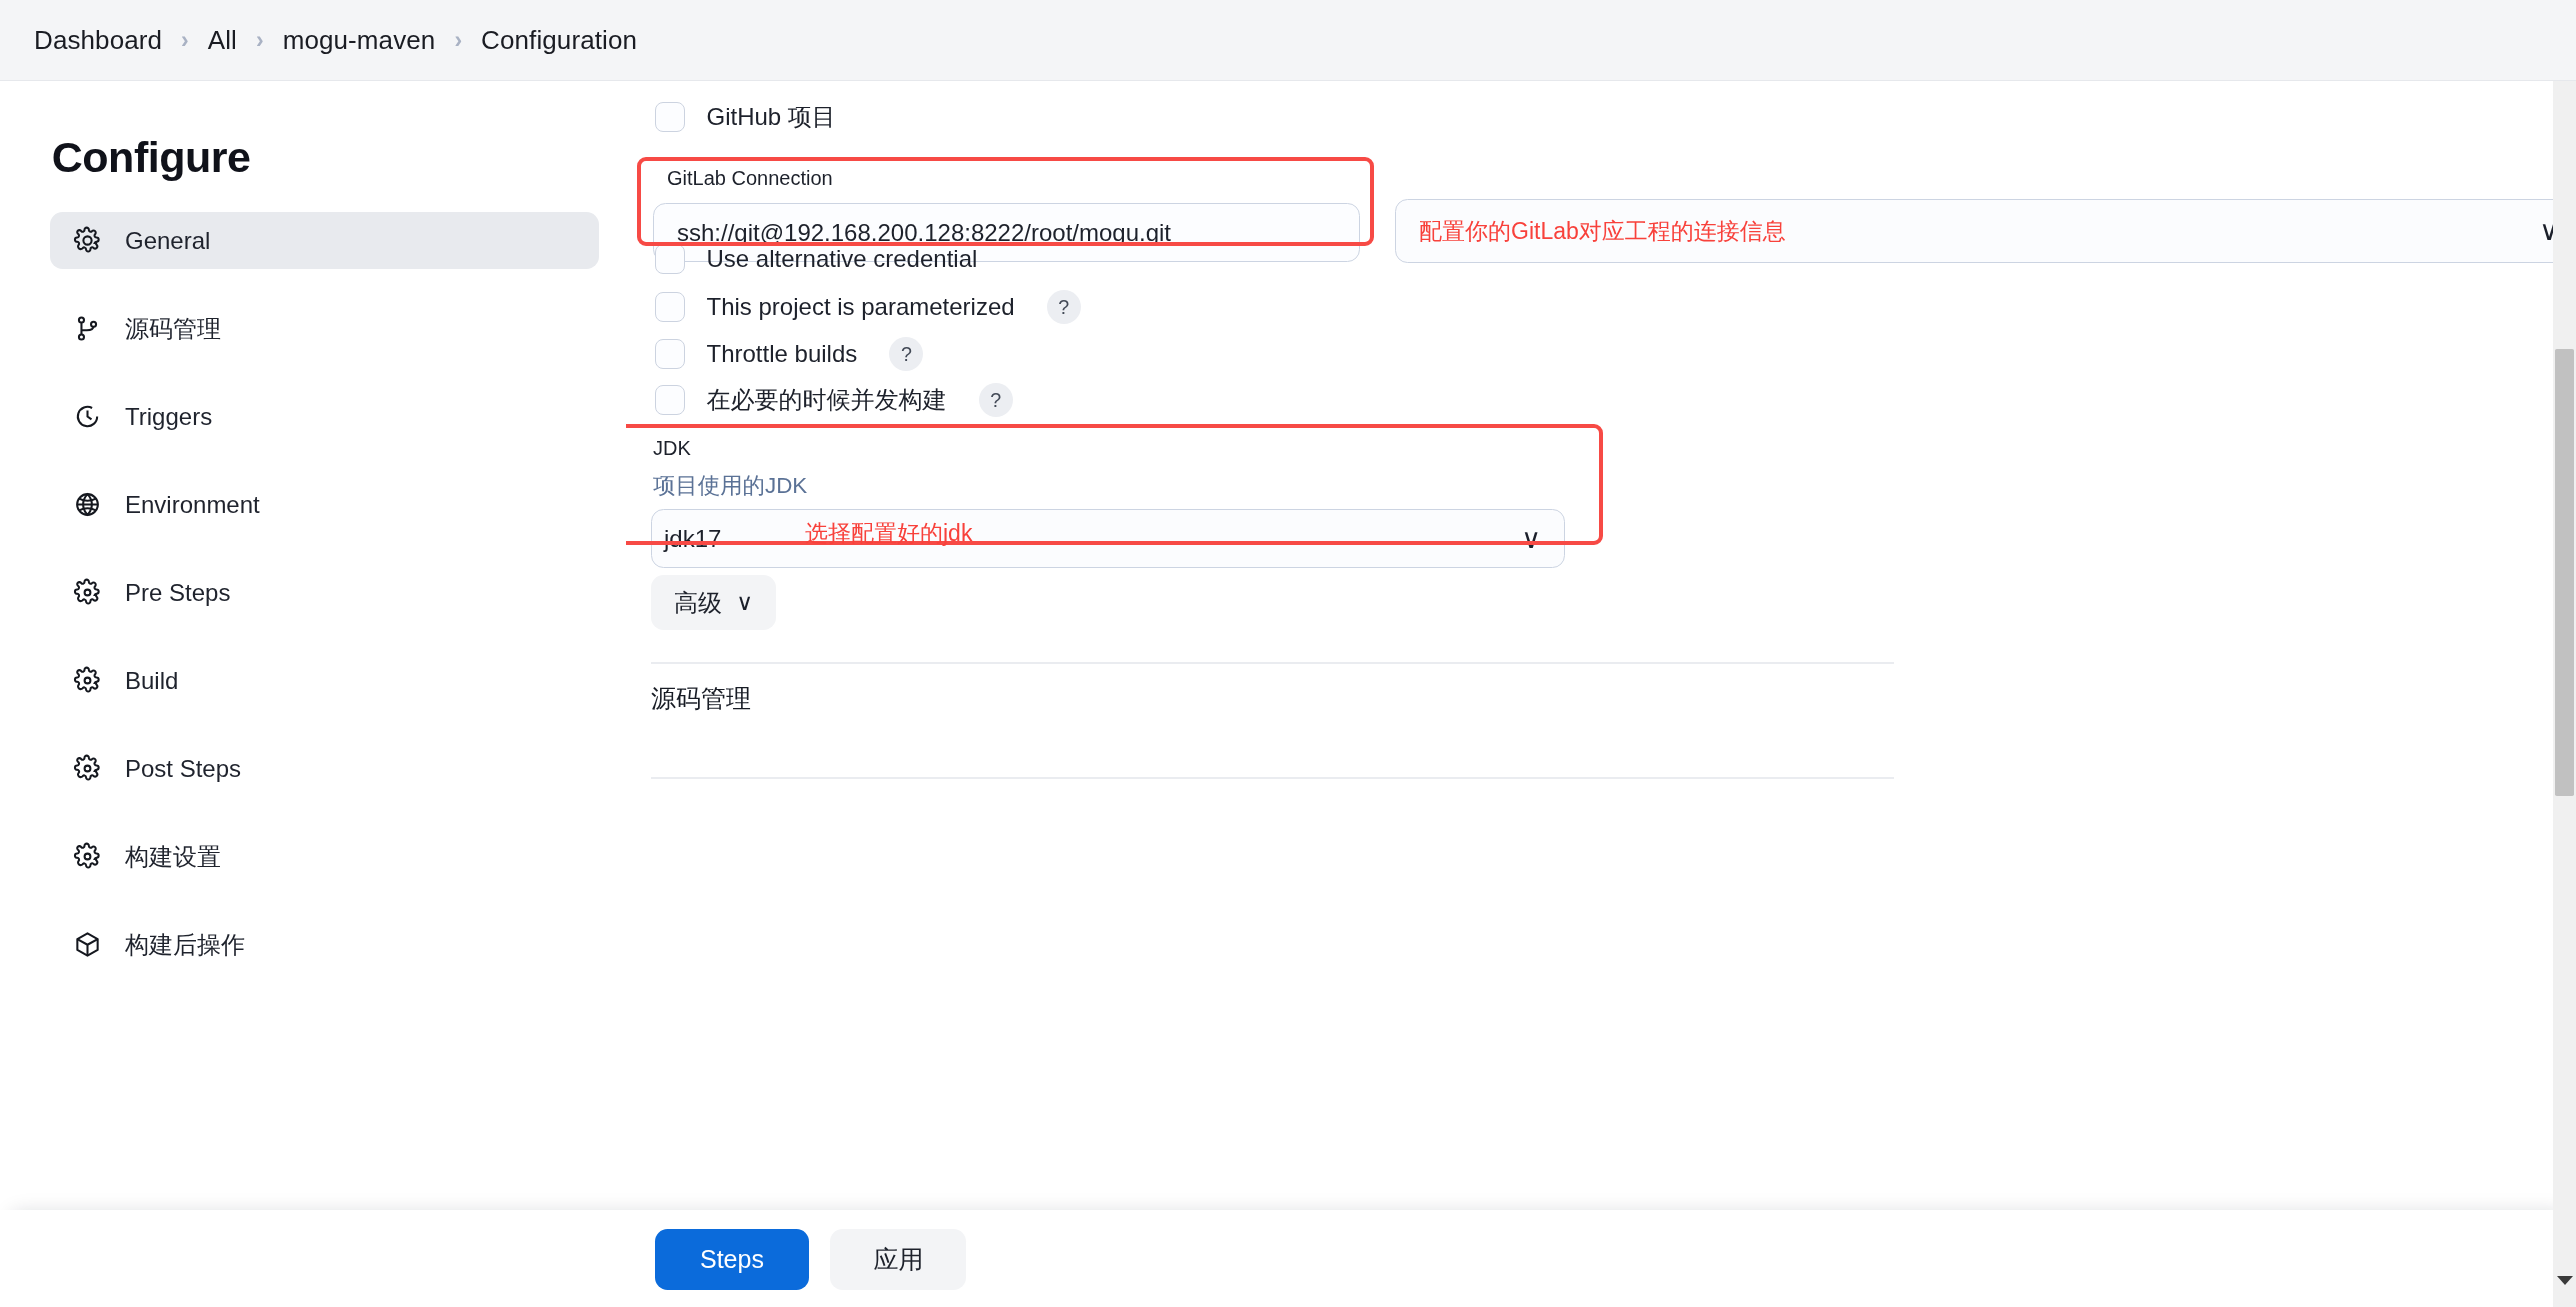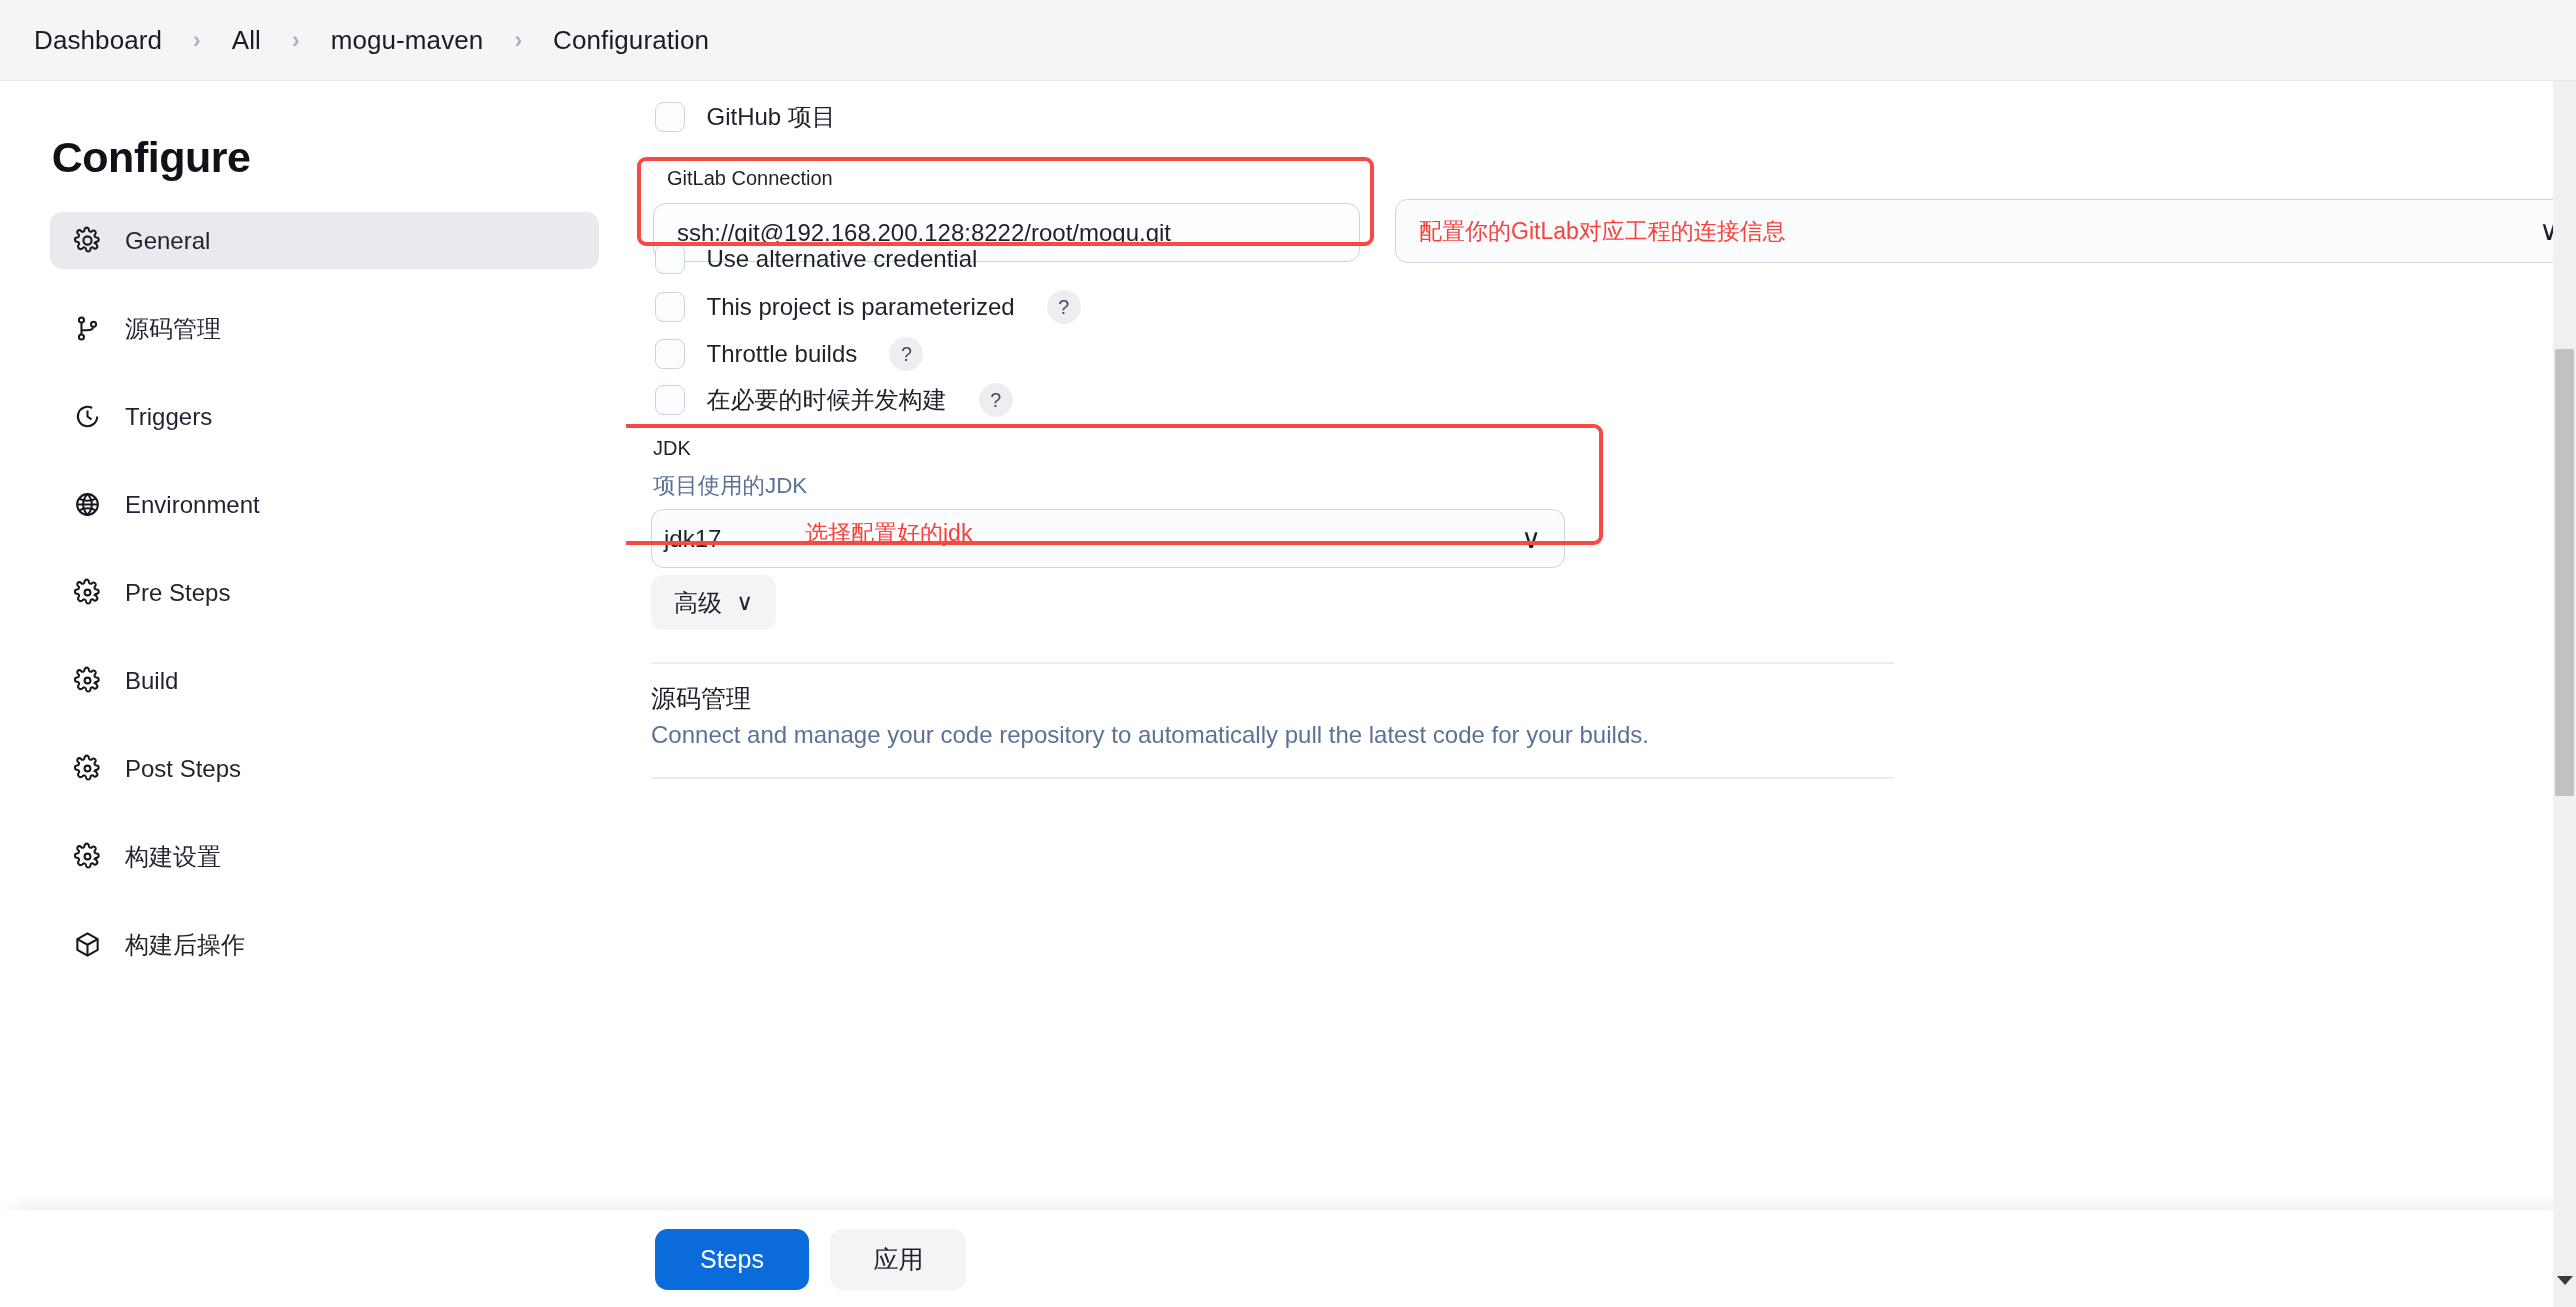--- a/index.html
+++ b/index.html
@@ -11,21 +11,21 @@
   }
 
   
   #breadcrumb-bar {
     height: 81px;
     background: #f4f5f7;
     border-bottom: 0.9px solid #e6e8ec;
     display: flex;
     align-items: center;
     padding-left: 34px;
-    gap: 12px;
+    gap: 0;
   }
   .crumb {
     font-size: 26px;
     color: #1a1c23;
     letter-spacing: 0.1px;
   }
   .crumb.link { cursor: pointer; }
   .crumb-sep {
     font-size: 23px;
     color: #a9b2c4;
@@ -427,21 +427,20 @@
     <div class="ann-text" style="left:179px; top:437px;">选择配置好的jdk</div>
 
     <div class="adv-button" style="position:absolute; left:25px; top:494px;text-align:center;">
       <span>高级</span>
       <span class="chev" style="font-size:23px;">∨</span>
     </div>
 
     <div class="divider" style="position:absolute; left:25px; top:581px; width:1243px;"></div>
 
     <div class="section-title" style="position:absolute; left:25px; top:601px;">源码管理</div>
-    <div class="section-desc" style="position:absolute; left:25px; top:640px;">Connect and manage your code repository to automatically pull the latest code for your builds.</div>
 
     <div class="divider" style="position:absolute; left:25px; top:696px; width:1243px;"></div>
   </main>
 
   <div id="footer-bar">
     <button class="btn btn-primary">Steps</button>
     <button class="btn btn-secondary">应用</button>
   </div>
 
   <div id="watermark">CSDN @运维小杰</div>

